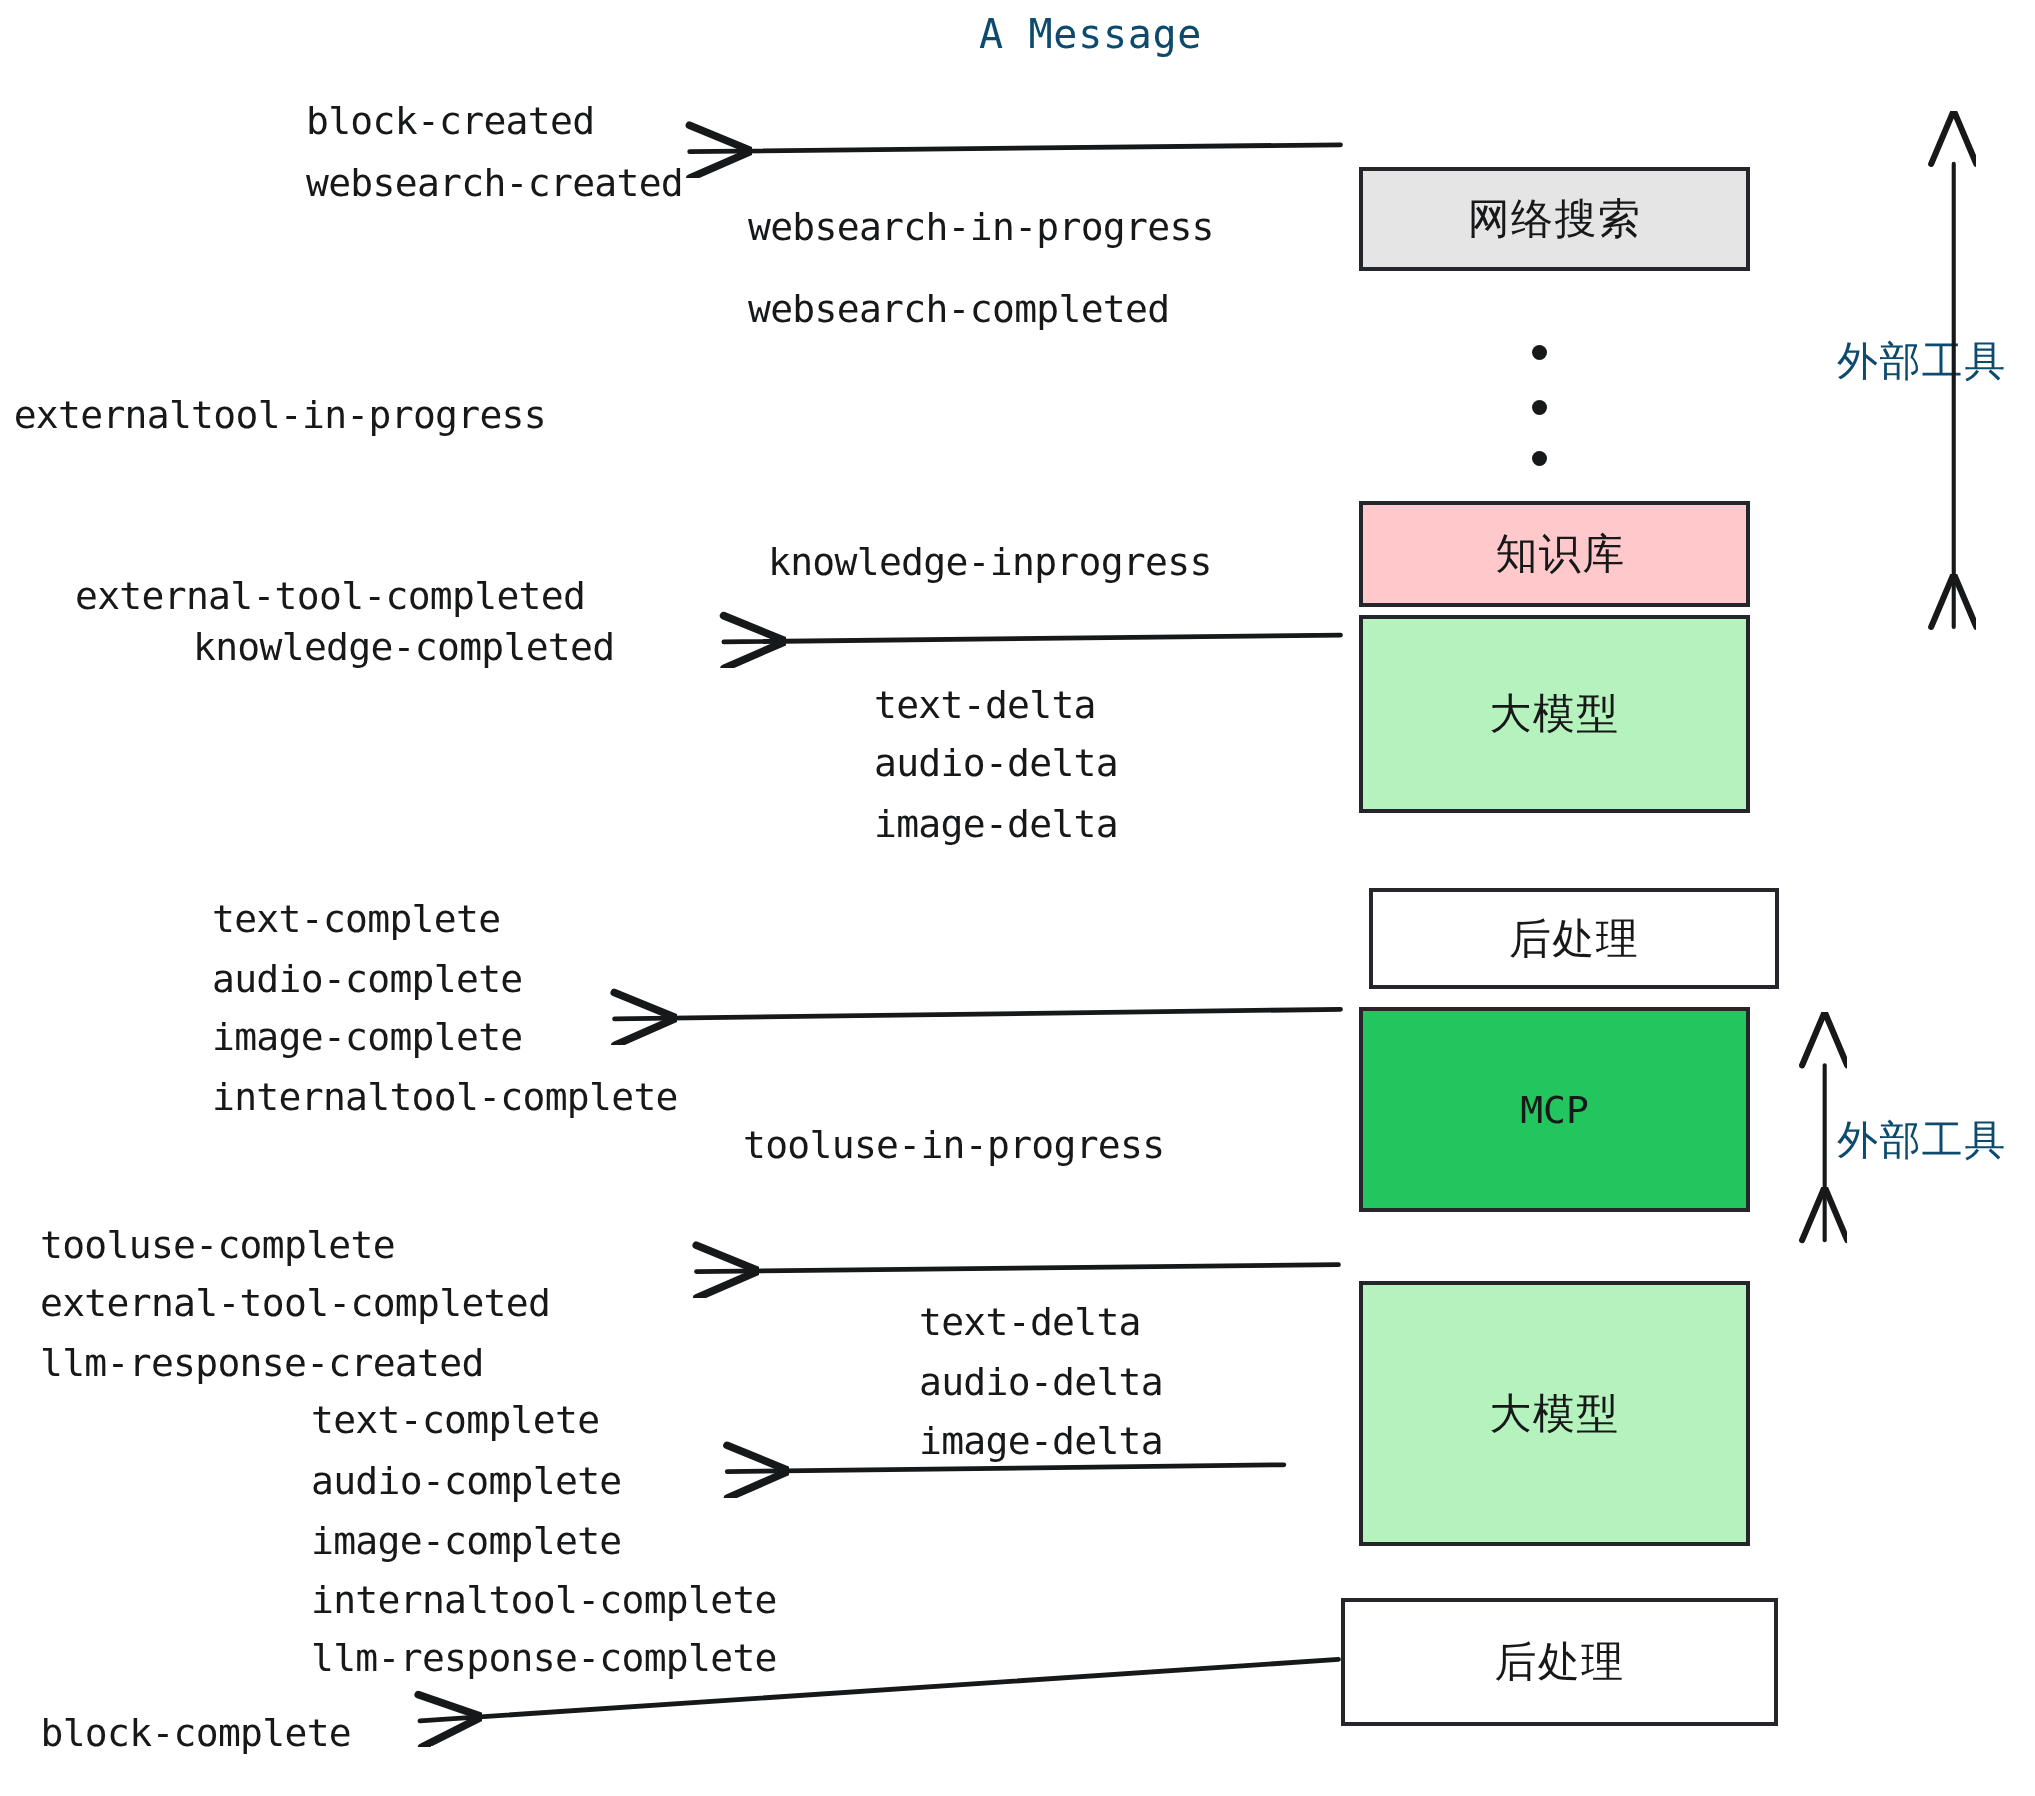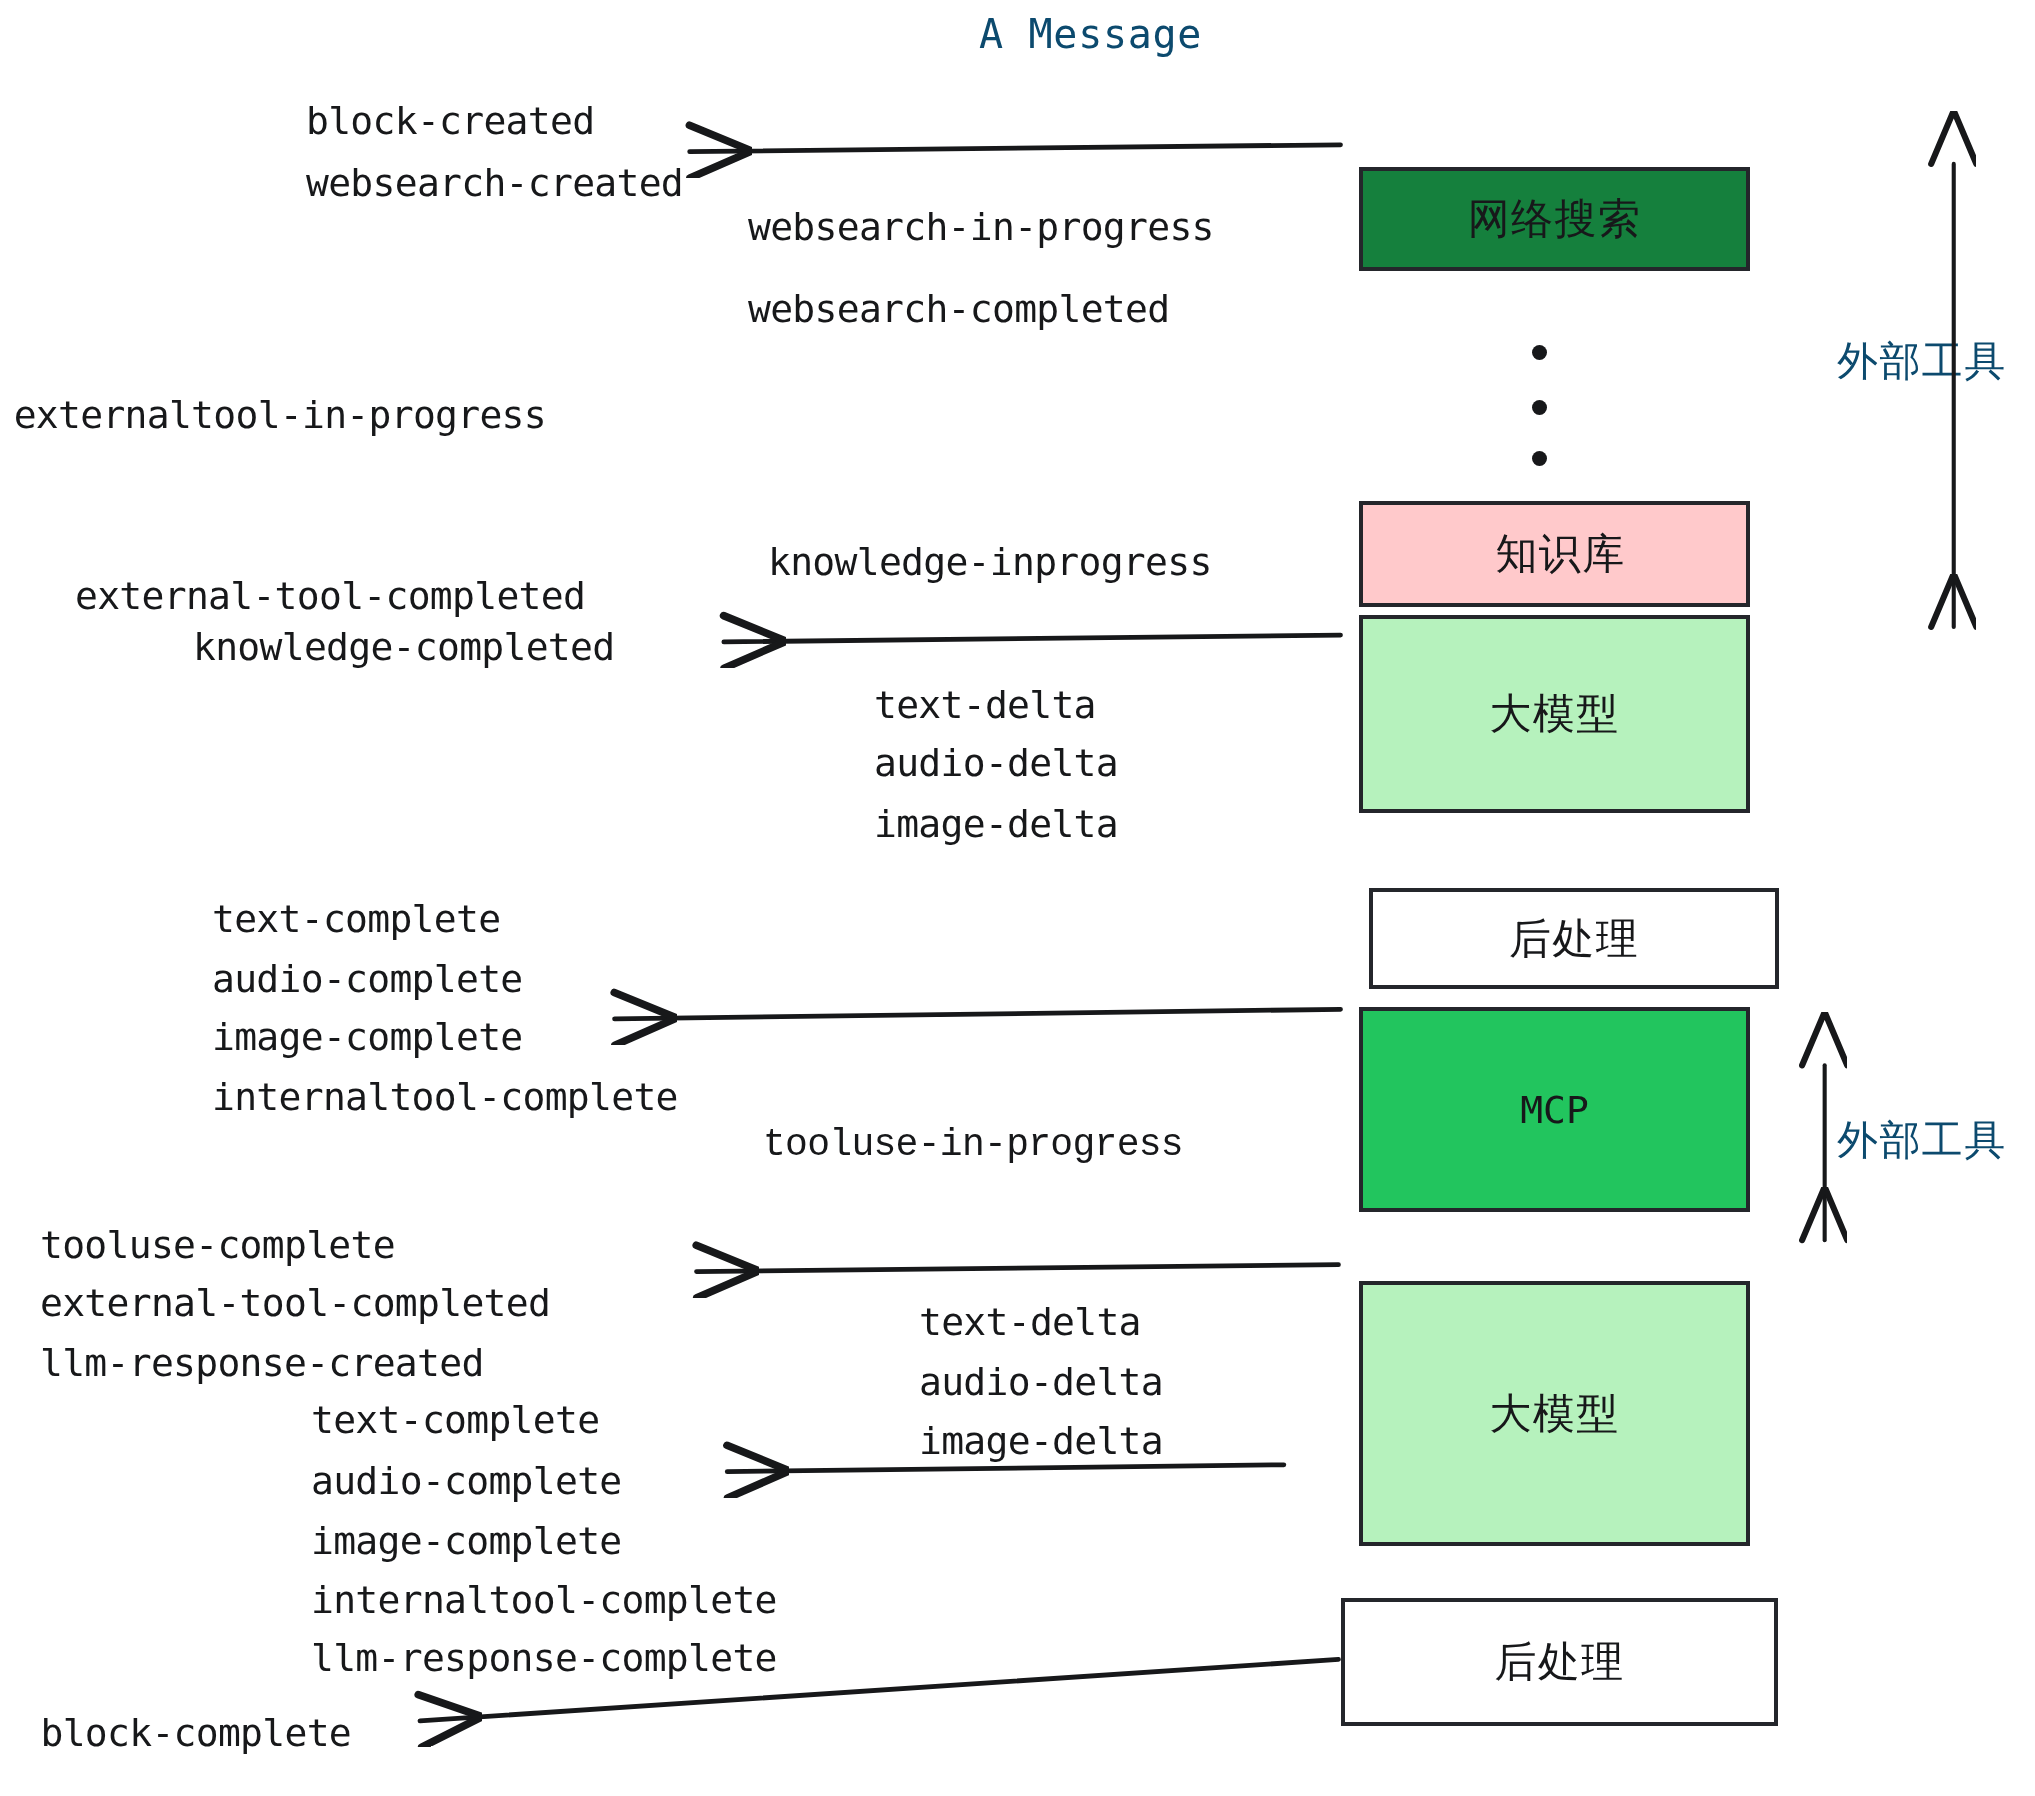--- a/index.html
+++ b/index.html
@@ -20,21 +20,21 @@
   .dot{position:absolute;width:15px;height:15px;border-radius:50%;background:#17181a;}
 </style>
 </head>
 <body>
 
 <div class="stage">
 
   <div class="title" style="left:979px;top:13.7px;">A Message</div>
 
   <div id="nodes-layer">
-      <div class="node" style="left: 1359px; top: 167px; width: 391px; height: 104px; background: #15803d;">
+      <div class="node" style="left: 1359px; top: 167px; width: 391px; height: 104px; background: #e5e5e5;">
         <span>网络搜索</span>
       </div>
       <div class="node" style="left: 1359px; top: 501px; width: 391px; height: 106px; background: rgb(255, 201, 203); padding-left: 12px;">
         <span>知识库</span>
       </div>
       <div class="node" style="left: 1359px; top: 615px; width: 391px; height: 198px; background: rgb(182, 242, 189);">
         <span>大模型</span>
       </div>
       <div class="node" style="left: 1369px; top: 888px; width: 410px; height: 101px; background: rgb(255, 255, 255);">
         <span>后处理</span>
@@ -65,21 +65,21 @@
       <div class="ev" style="left: 768px; top: 543px;">knowledge-inprogress</div>
       <div class="ev" style="left: 75px; top: 577px;">external-tool-completed</div>
       <div class="ev" style="left: 193px; top: 628px;">knowledge-completed</div>
       <div class="ev" style="left: 874px; top: 686px;">text-delta</div>
       <div class="ev" style="left: 874px; top: 744px;">audio-delta</div>
       <div class="ev" style="left: 874px; top: 805px;">image-delta</div>
       <div class="ev" style="left: 212px; top: 900px;">text-complete</div>
       <div class="ev" style="left: 212px; top: 960px;">audio-complete</div>
       <div class="ev" style="left: 212px; top: 1018px;">image-complete</div>
       <div class="ev" style="left: 212px; top: 1078px;">internaltool-complete</div>
-      <div class="ev" style="left: 763px; top: 1126px; font-family: Liberation Mono, monospace;">tooluse-in-progress</div>
+      <div class="ev" style="left: 743px; top: 1126px;">tooluse-in-progress</div>
       <div class="ev" style="left: 40px; top: 1226px;">tooluse-complete</div>
       <div class="ev" style="left: 40px; top: 1284px;">external-tool-completed</div>
       <div class="ev" style="left: 40px; top: 1344px;">llm-response-created</div>
       <div class="ev" style="left: 311px; top: 1401px;">text-complete</div>
       <div class="ev" style="left: 311px; top: 1462px;">audio-complete</div>
       <div class="ev" style="left: 311px; top: 1522px;">image-complete</div>
       <div class="ev" style="left: 311px; top: 1581px;">internaltool-complete</div>
       <div class="ev" style="left: 311px; top: 1639px;">llm-response-complete</div>
       <div class="ev" style="left: 5.5px; top: 1714px; margin-left: 35px;">block-complete</div>
       <div class="ev" style="left: 919px; top: 1303px;">text-delta</div>

